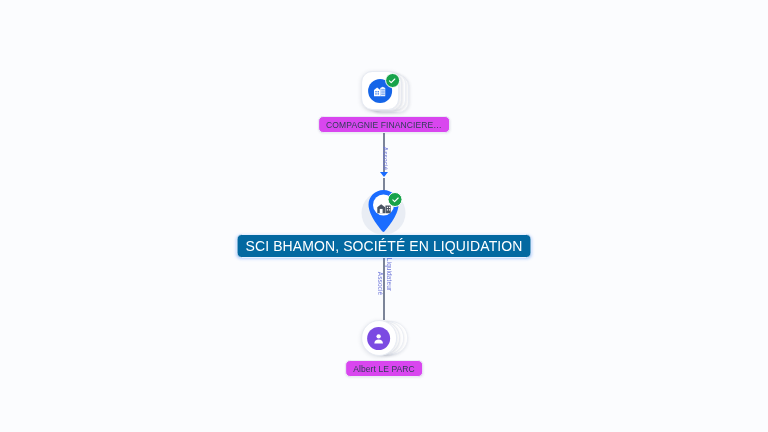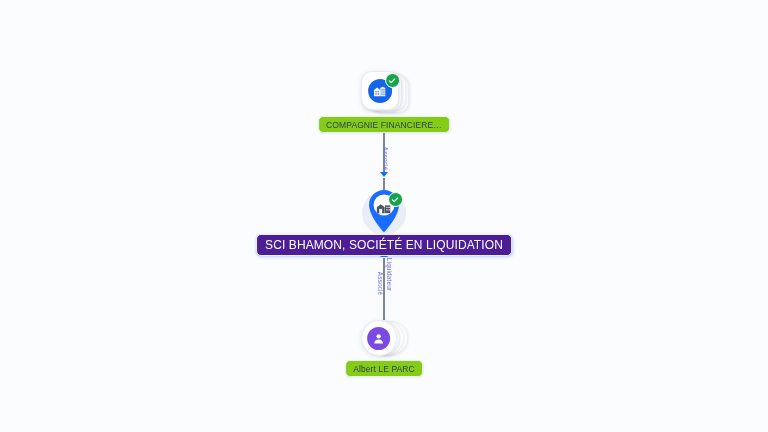--- a/index.html
+++ b/index.html
@@ -185,37 +185,37 @@
     border: 1.5px solid #ffffff;
     display: flex;
     align-items: center;
     justify-content: center;
     z-index: 5;
   }
 
   
   .node-label {
     margin-top: 2px;
-    background: #84cc16;
+    background: #d946ef;
     border: 1px solid #e9edf4;
     border-radius: 5px;
     padding: 2.5px 7px;
     font-size: 8.5px;
     color: #2f3c57;
     white-space: nowrap;
     box-shadow: 0 1px 2px rgba(40,50,80,.07);
     letter-spacing: .1px;
   }
   .node-label.selected {
-    background: #4c1d95;
+    background: #0369a1;
     border: 1.5px solid #e8f0ff;
     color: #ffffff;
     box-shadow: 0 1px 3px rgba(26,108,255,.30);
     padding: 3px 8px;
-    font-size: 12px;
+    font-size: 14px;
   }
 </style>
 </head>
 <body style="background: rgb(251, 252, 254);">
 
 <div id="graph-canvas">
 
   <div class="edge-line" style="top:126px; height:49px;"></div>
   <div class="edge-arrow down" style="top:172px;"></div>
   <div class="edge-line" style="top:178px; height:14px;"></div>

